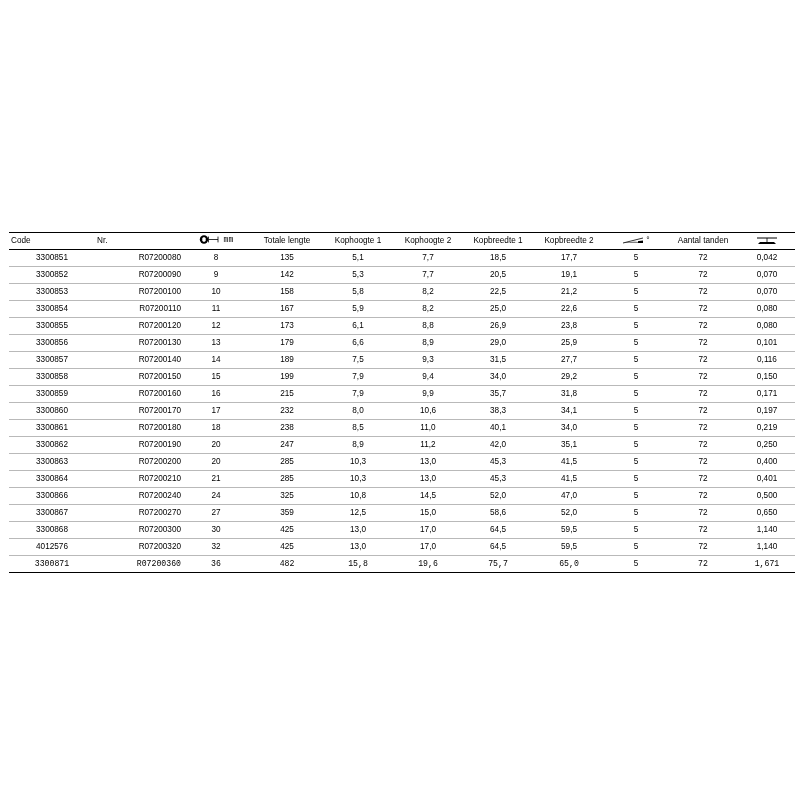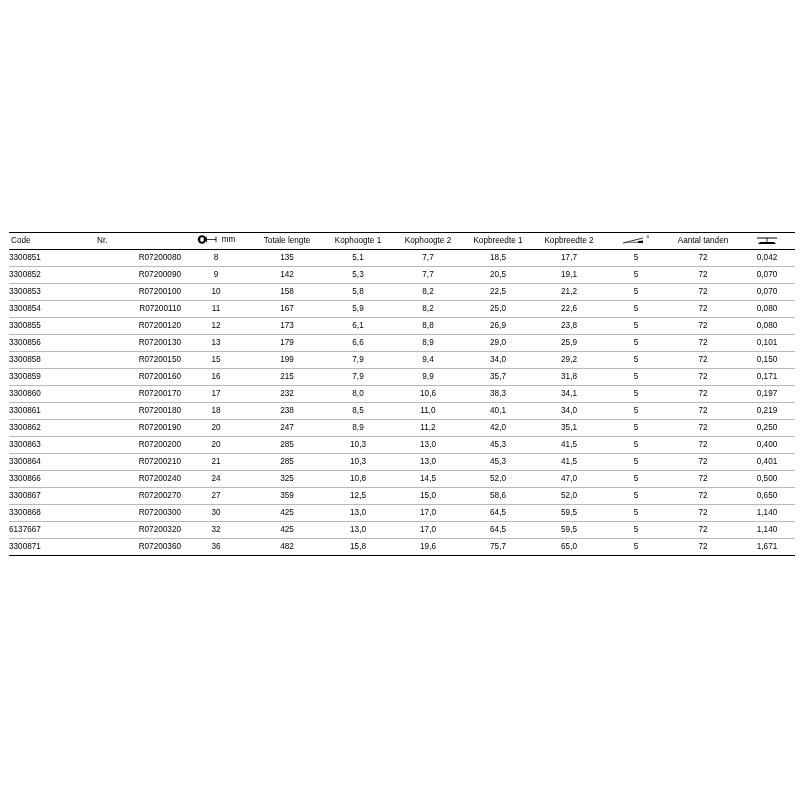--- a/index.html
+++ b/index.html
@@ -52,23 +52,24 @@
   thead th.left {
     text-align: left;
     padding-left: 2px;
   }
   tbody td {
     border-bottom: 0.6px solid #b9b9b9;
     text-align: center;
   }
   tbody tr:last-child td {
     border-bottom: 1.1px solid #000;
+    font-family: Liberation Mono, monospace;
   }
   td.code {
-    text-align: left;
+    text-align: center;
     padding-left: 2px;
     font-weight: bold;
     font-size: 8.3px;
   }
   td.nr {
     text-align: right;
     padding-left: 2px;
   }
   
   col.c-code { width: 86px; }
@@ -91,20 +92,21 @@
   .hex-icon svg { display: block; }
   .angle-icon { display: inline-block; vertical-align: middle; }
   .angle-icon svg { display: block; }
   .weight-icon { display: inline-block; vertical-align: middle; }
   .weight-icon svg { display: block; }
   .hdr-inline {
     display: inline-flex;
     align-items: center;
     justify-content: flex-start;
     gap: 2px;
+    font-family: Liberation Mono, monospace;
   }
 </style>
 </head>
 <body>
 
 <div class="sheet">
   <div class="table-wrap">
     <table class="spec">
       <colgroup>
         <col class="c-code">
@@ -239,20 +241,33 @@
             <td>179</td>
             <td>6,6</td>
             <td>8,9</td>
             <td>29,0</td>
             <td>25,9</td>
             <td>5</td>
             <td>72</td>
             <td>0,101</td>
           </tr>
           <tr>
+            <td class="code">3300857</td>
+            <td class="nr">R07200140</td>
+            <td>14</td>
+            <td>189</td>
+            <td>7,5</td>
+            <td>9,3</td>
+            <td>31,5</td>
+            <td>27,7</td>
+            <td>5</td>
+            <td>72</td>
+            <td>0,116</td>
+          </tr>
+          <tr>
             <td class="code">3300858</td>
             <td class="nr">R07200150</td>
             <td>15</td>
             <td>199</td>
             <td>7,9</td>
             <td>9,4</td>
             <td>34,0</td>
             <td>29,2</td>
             <td>5</td>
             <td>72</td>
@@ -369,21 +384,21 @@
             <td>425</td>
             <td>13,0</td>
             <td>17,0</td>
             <td>64,5</td>
             <td>59,5</td>
             <td>5</td>
             <td>72</td>
             <td>1,140</td>
           </tr>
           <tr>
-            <td class="code">6137667</td>
+            <td class="code">4012576</td>
             <td class="nr">R07200320</td>
             <td>32</td>
             <td>425</td>
             <td>13,0</td>
             <td>17,0</td>
             <td>64,5</td>
             <td>59,5</td>
             <td>5</td>
             <td>72</td>
             <td>1,140</td>

